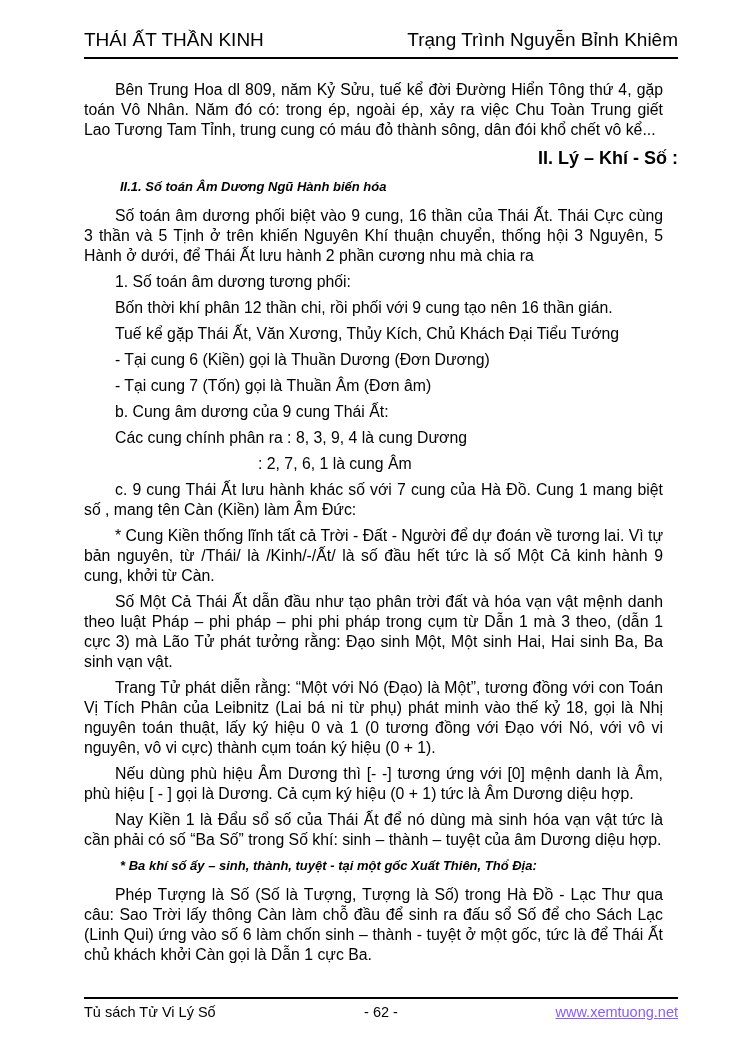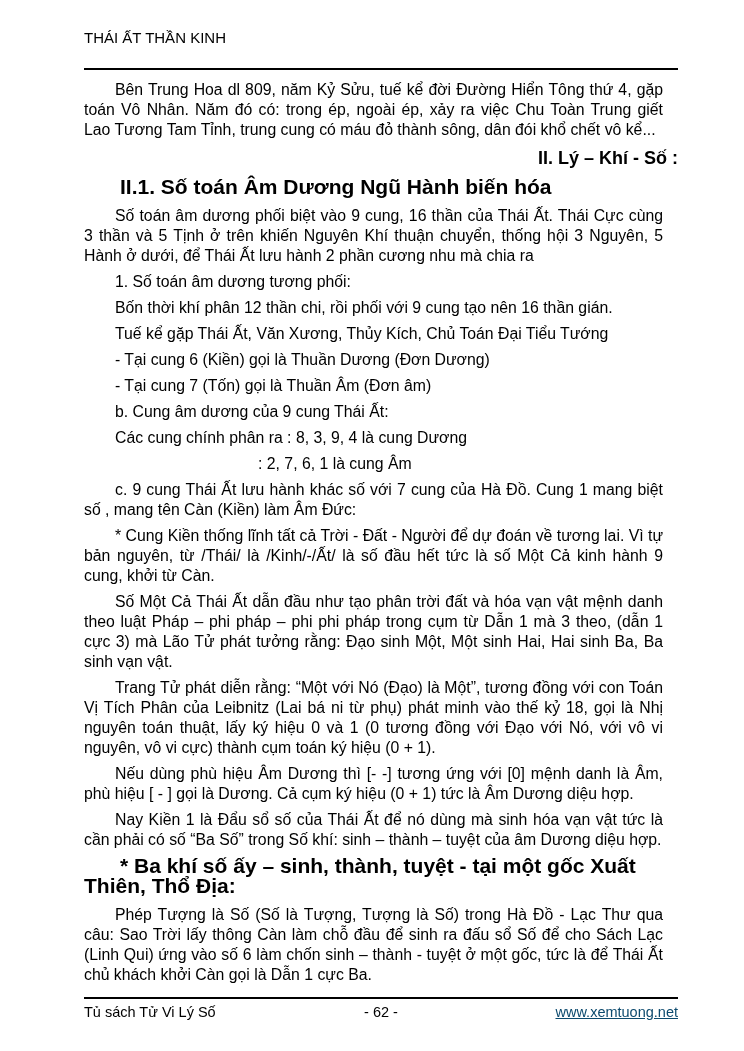--- a/index.html
+++ b/index.html
@@ -8,78 +8,80 @@
     width:744px; height:1051px;
     margin:0 auto;
     background:#ffffff;
     font-family:"Liberation Sans", sans-serif;
     color:#000;
     overflow:hidden;
   }
   .running-header {
     position:absolute; left:84px; right:66px; top:29px;
     display:flex; justify-content:space-between; align-items:flex-end;
-    font-size:15px;
+    font-size:19px;
     border-bottom:2px solid #000;
-    padding-bottom:22px;
+    padding-bottom:6px;
     gap:20px;
   }
   .content {
     position:absolute; left:84px; right:66px; top:80px;
     font-size:15.8px; line-height:20px;
   }
   .block { margin:0 15px 6px 0; }
   .block.p {
     text-align:justify;
     text-indent:31px;
   }
   .block.h1 {
     font-weight:bold;
     font-size:18px;
     margin:8px 0 9px 0;
     text-align:right;
   }
   .block.h2 {
     font-weight:bold;
-    font-size:21px;
+    font-style:italic;
+    font-size:13px;
     text-indent:36px;
     margin:3px 0 9px 0;
   }
   .block.indent2 {
     padding-left:174px;
   }
   .running-footer {
     position:absolute; left:84px; right:66px; top:997px;
     display:flex; align-items:center;
     font-size:14.5px;
     border-top:2px solid #000;
     padding-top:5px;
   }
   .running-footer .f-left  { flex:1; text-align:left; }
   .running-footer .f-center{ flex:1; text-align:center; }
   .running-footer .f-right { flex:1; text-align:right; }
-  .site-link { text-decoration:underline; color:#0c4a6e; }
+  .site-link { text-decoration:underline; color:#8b5cf6; }
 </style>
 </head>
 <body>
 
 <div class="page">
 
   <div class="running-header">
     <span>THÁI ẤT THẦN KINH</span>
+    <span>Trạng Trình Nguyễn Bỉnh Khiêm</span>
   </div>
 
   <div class="content" id="content">
       <div class="block p">Bên Trung Hoa dl 809, năm Kỷ Sửu, tuế kể đời Đường Hiển Tông thứ 4, gặp toán Vô Nhân. Năm đó có: trong ép, ngoài ép, xảy ra việc Chu Toàn Trung giết Lao Tương Tam Tỉnh, trung cung có máu đỏ thành sông, dân đói khổ chết vô kể...</div>
       <div class="block h1">II. Lý – Khí - Số :</div>
       <div class="block h2">II.1. Số toán Âm Dương Ngũ Hành biến hóa</div>
       <div class="block p">Số toán âm dương phối biệt vào 9 cung, 16 thần của Thái Ất. Thái Cực cùng 3 thần và 5 Tịnh ở trên khiến Nguyên Khí thuận chuyển, thống hội 3 Nguyên, 5 Hành ở dưới, để Thái Ất lưu hành 2 phần cương nhu mà chia ra</div>
       <div class="block p">1. Số toán âm dương tương phối:</div>
       <div class="block p">Bốn thời khí phân 12 thần chi, rồi phối với 9 cung tạo nên 16 thần gián.</div>
-      <div class="block p">Tuế kể gặp Thái Ất, Văn Xương, Thủy Kích, Chủ Toán Đại Tiểu Tướng</div>
+      <div class="block p">Tuế kể gặp Thái Ất, Văn Xương, Thủy Kích, Chủ Khách Đại Tiểu Tướng</div>
       <div class="block p">- Tại cung 6 (Kiền) gọi là Thuần Dương (Đơn Dương)</div>
       <div class="block p">- Tại cung 7 (Tốn) gọi là Thuần Âm (Đơn âm)</div>
       <div class="block p">b. Cung âm dương của 9 cung Thái Ất:</div>
       <div class="block p">Các cung chính phân ra : 8, 3, 9, 4 là cung Dương</div>
       <div class="block indent2">: 2, 7, 6, 1 là cung Âm</div>
       <div class="block p">c. 9 cung Thái Ất lưu hành khác số với 7 cung của Hà Đồ. Cung 1 mang biệt số , mang tên Càn (Kiền) làm Âm Đức:</div>
       <div class="block p">* Cung Kiền thống lĩnh tất cả Trời - Đất - Người để dự đoán về tương lai. Vì tự bản nguyên, từ /Thái/ là /Kinh/-/Ất/ là số đầu hết tức là số Một Cả kinh hành 9 cung, khởi từ Càn.</div>
       <div class="block p">Số Một Cả Thái Ất dẫn đầu như tạo phân trời đất và hóa vạn vật mệnh danh theo luật Pháp – phi pháp – phi phi pháp trong cụm từ Dẫn 1 mà 3 theo, (dẫn 1 cực 3) mà Lão Tử phát tưởng rằng: Đạo sinh Một, Một sinh Hai, Hai sinh Ba, Ba sinh vạn vật.</div>
       <div class="block p">Trang Tử phát diễn rằng: “Một với Nó (Đạo) là Một”, tương đồng với con Toán Vị Tích Phân của Leibnitz (Lai bá ni từ phụ) phát minh vào thế kỷ 18, gọi là Nhị nguyên toán thuật, lấy ký hiệu 0 và 1 (0 tương đồng với Đạo với Nó, với vô vi nguyên, vô vi cực) thành cụm toán ký hiệu (0 + 1).</div>
       <div class="block p">Nếu dùng phù hiệu Âm Dương thì [- -] tương ứng với [0] mệnh danh là Âm, phù hiệu [ - ] gọi là Dương. Cả cụm ký hiệu (0 + 1) tức là Âm Dương diệu hợp.</div>

